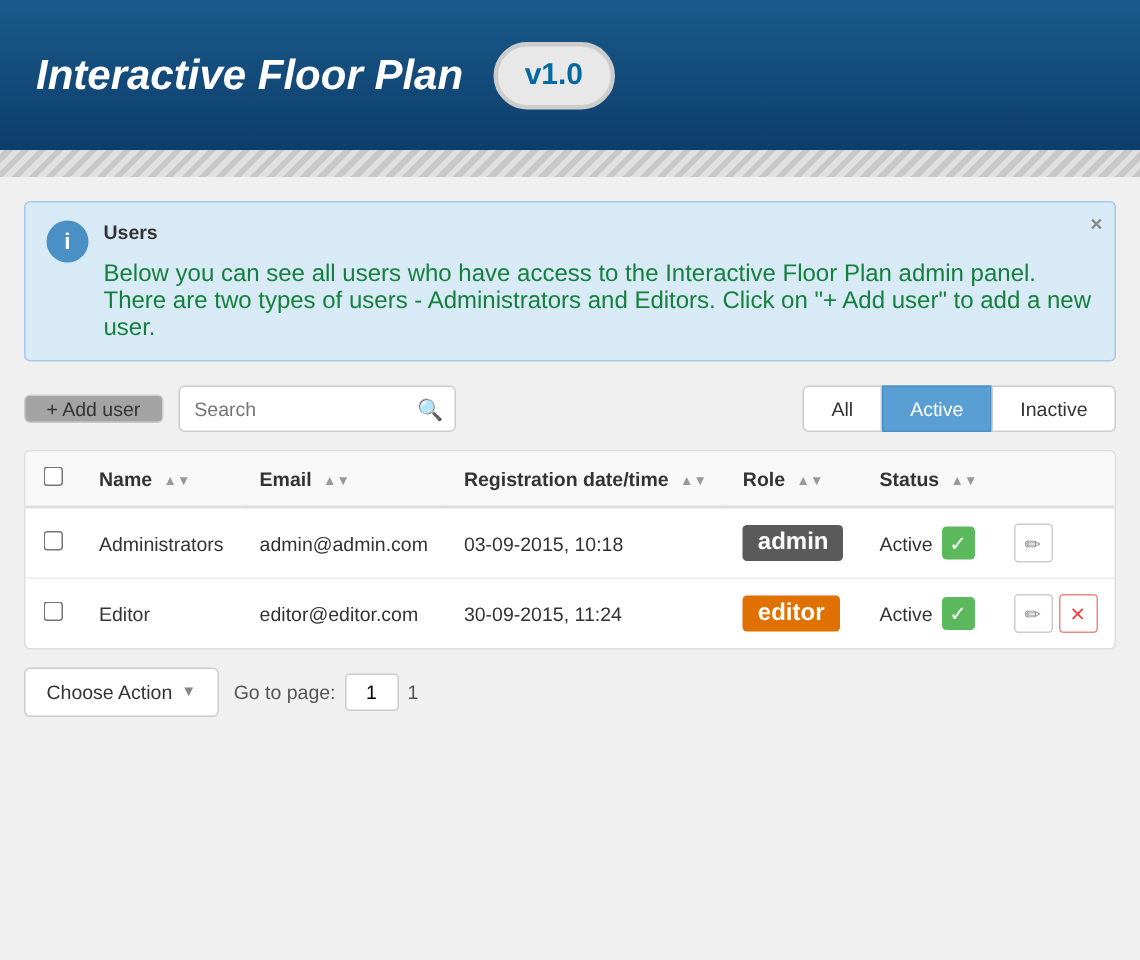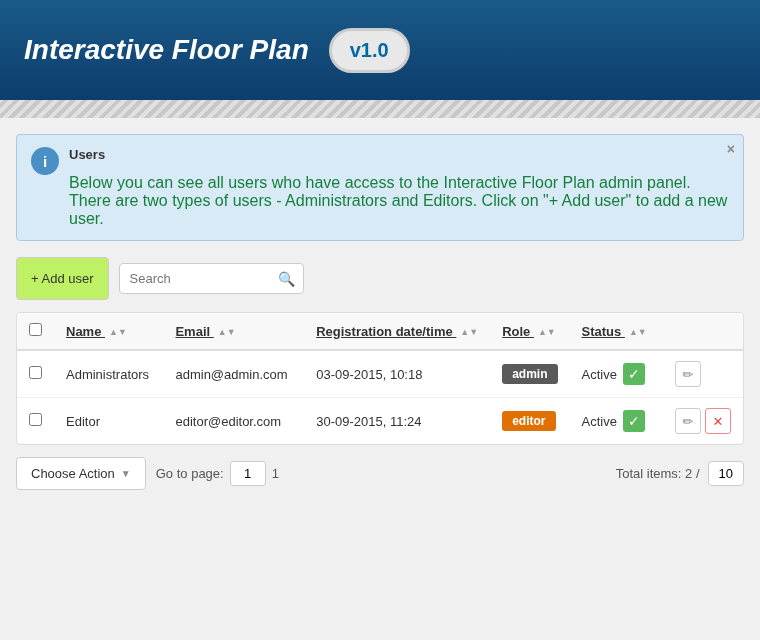--- a/index.html
+++ b/index.html
@@ -96,24 +96,24 @@
     }
 
     
     .toolbar {
       display: flex;
       align-items: center;
       gap: 10px;
       margin-bottom: 12px;
     }
     .btn-add {
-      background: #bef264;
-      border: 1px solid #ccc;
-      border-radius: 4px;
-      padding: 13px 14px;
+      background: #a3a3a3;
+      border: 1px solid #ccc;
+      border-radius: 4px;
+      padding: 1px 14px;
       font-size: 13px;
       color: #333;
       cursor: pointer;
     }
 
     .search-box {
       position: relative;
       display: flex;
       align-items: center;
     }
@@ -169,21 +169,20 @@
       background: #f8f8f8;
       border-bottom: 2px solid #ddd;
     }
     th {
       padding: 10px 12px;
       text-align: left;
       font-size: 13px;
       color: #333;
       font-weight: bold;
       white-space: nowrap;
-      text-decoration: underline;
     }
     th .sort-arrows {
       display: inline-flex;
       flex-direction: column;
       margin-left: 4px;
       font-size: 9px;
       color: #999;
       line-height: 1;
       vertical-align: middle;
     }
@@ -201,21 +200,21 @@
     .regdate-col { width: 160px; }
     .role-col { width: 80px; }
     .status-col { width: 130px; }
     .actions-col { width: 70px; }
 
     .role-badge {
       display: inline-block;
       padding: 3px 10px;
       border-radius: 3px;
       color: #fff;
-      font-size: 12px;
+      font-size: 16px;
       font-weight: bold;
     }
     .role-admin { background: #5a5a5a; }
     .role-editor { background: #e07000; }
 
     .status-cell {
       display: flex;
       align-items: center;
       gap: 6px;
     }
@@ -328,20 +327,25 @@
       <p>Below you can see all users who have access to the Interactive Floor Plan admin panel. There are two types of users - Administrators and Editors. Click on "+ Add user" to add a new user.</p>
     </div>
     <span class="info-close">×</span>
   </div>
 
   <div class="toolbar">
     <button class="btn-add">+ Add user</button>
     <div class="search-box">
       <input class="search-input" type="text" placeholder="Search" style="">
       <span class="search-icon">🔍</span>
+    </div>
+    <div class="filter-buttons">
+      <button class="filter-btn">All</button>
+      <button class="filter-btn active">Active</button>
+      <button class="filter-btn">Inactive</button>
     </div>
   </div>
 
   <div class="table-container">
     <table>
       <thead>
         <tr>
           <th class="checkbox-col">
             <input type="checkbox" style="">
           </th>
@@ -417,19 +421,15 @@
   <div class="footer-bar">
     <button class="choose-action-btn">
       <span>Choose Action</span>
       <span class="arrow">▼</span>
     </button>
     <div class="goto-page">
       <span>Go to page:</span>
       <input type="text" id="page-input" value="1" style="">
       <span>1</span>
     </div>
-    <div class="total-items">
-      <span>Total items: 2 /</span>
-      <button class="per-page-btn">10</button>
-    </div>
   </div>
 
 </div>
 
 </body></html>

